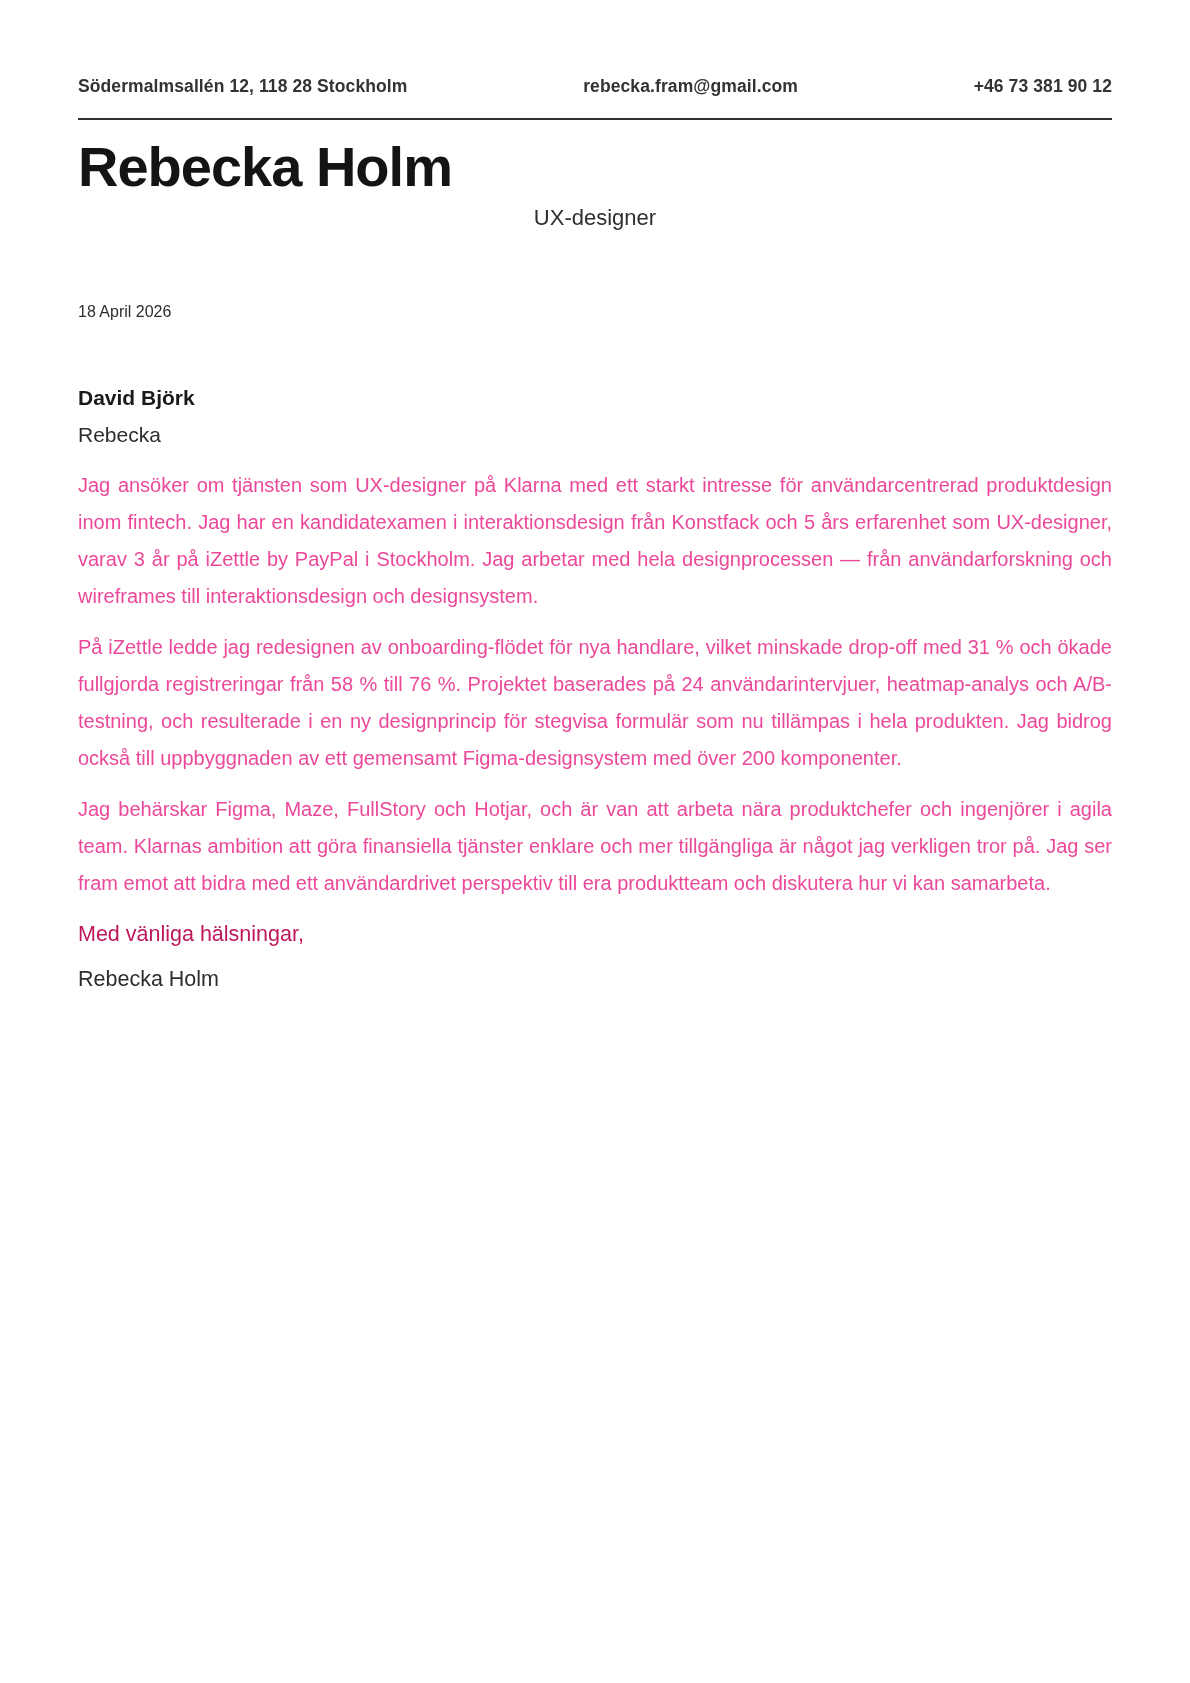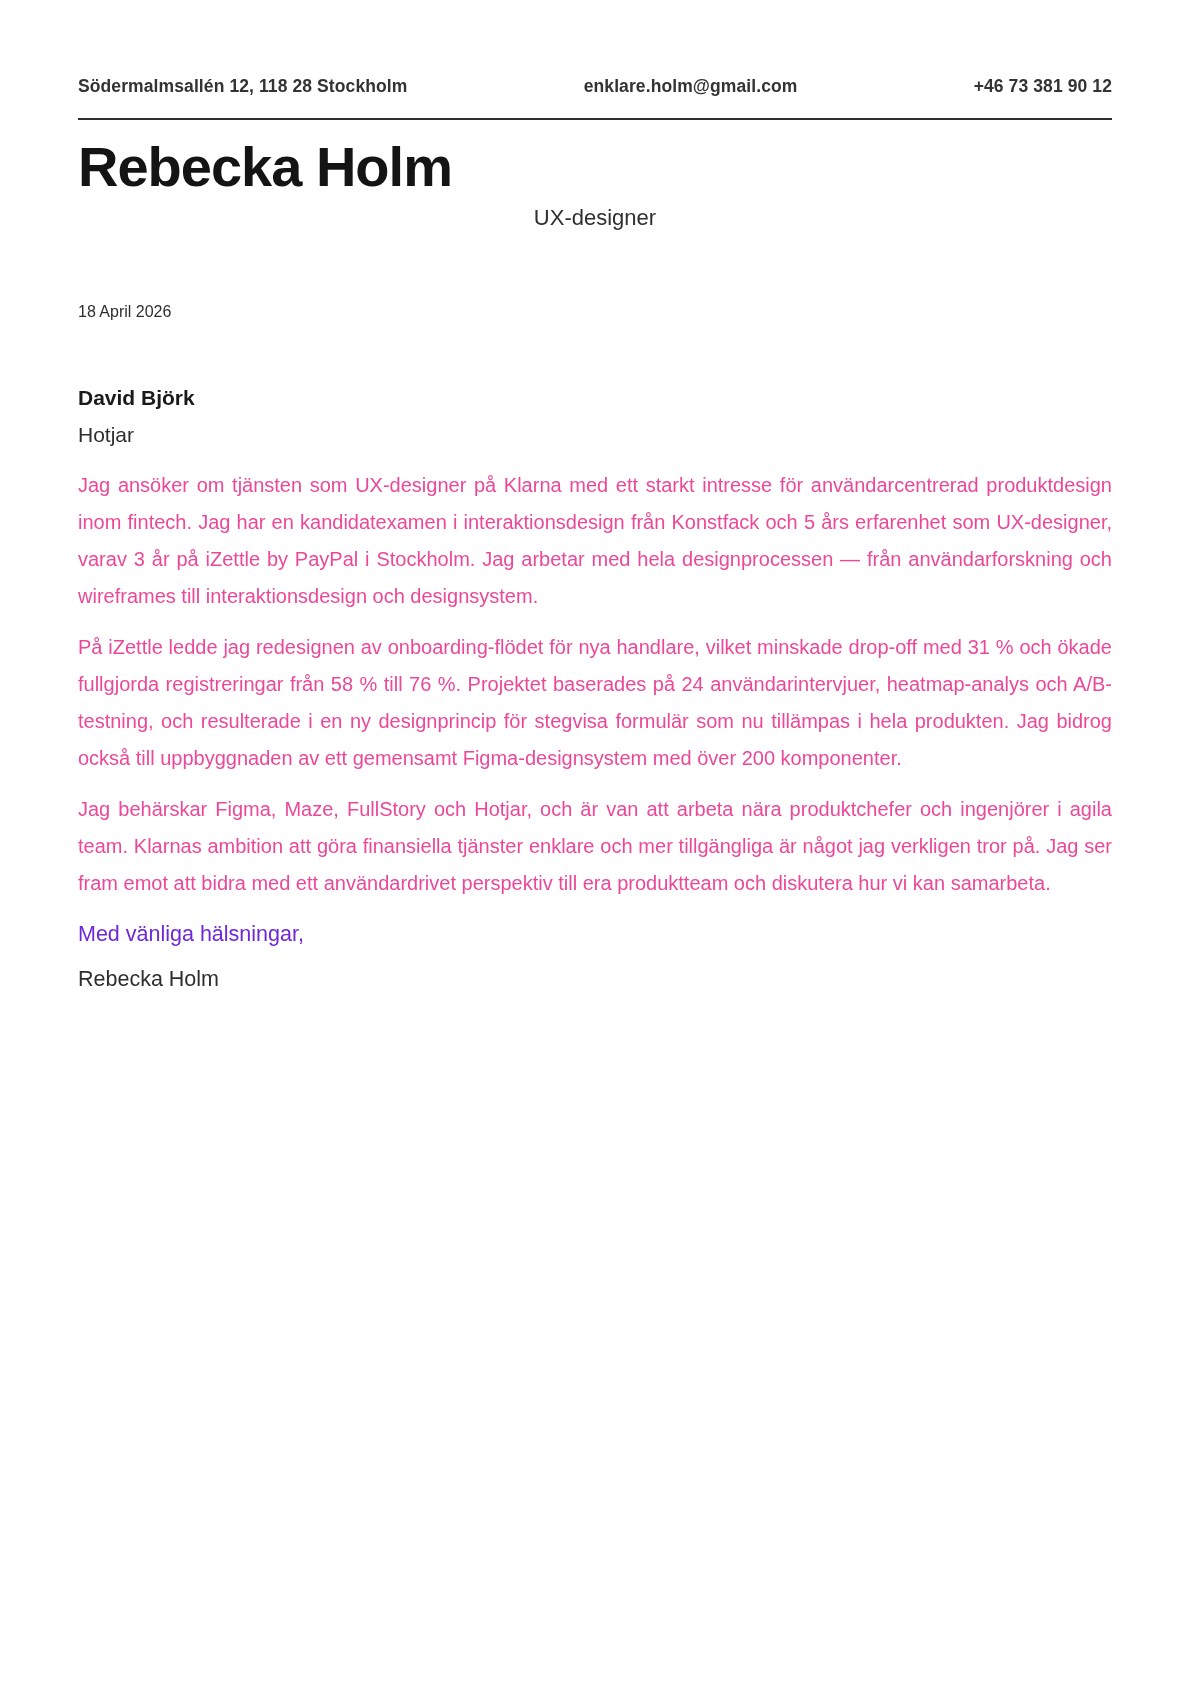--- a/index.html
+++ b/index.html
@@ -87,52 +87,52 @@
     font-size: 20px;
     line-height: 37px;
     text-align: justify;
     color: #ec4899;
   }
 
   .closing {
     margin-top: 14px;
     font-size: 21.5px;
     line-height: 37px;
-    color: #6d28d9;
+    color: #be185d;
   }
 
   .signature {
     margin-top: 8px;
     font-size: 21.5px;
     line-height: 37px;
     color: #2e2e2e;
   }
 </style>
 </head>
 <body>
 
 <div class="page">
 
   <header>
     <div class="contact-row">
       <span>Södermalmsallén 12, 118 28 Stockholm</span>
-      <span>enklare.holm@gmail.com</span>
+      <span>rebecka.fram@gmail.com</span>
       <span>+46 73 381 90 12</span>
     </div>
 
     <h1 class="applicant-name">Rebecka Holm</h1>
     <div class="applicant-role">UX-designer</div>
   </header>
 
   <main>
     <p class="letter-date">18 April 2026</p>
 
     <div class="recipient">
       <p class="recipient-name">David Björk</p>
-      <p class="recipient-company">Hotjar</p>
+      <p class="recipient-company">Rebecka</p>
     </div>
 
 
     <p class="para">Jag ansöker om tjänsten som UX-designer på Klarna med ett starkt intresse för användarcentrerad produktdesign inom fintech. Jag har en kandidatexamen i interaktionsdesign från Konstfack och 5 års erfarenhet som UX-designer, varav 3 år på iZettle by PayPal i Stockholm. Jag arbetar med hela designprocessen — från användarforskning och wireframes till interaktionsdesign och designsystem.</p>
     <p class="para">På iZettle ledde jag redesignen av onboarding-flödet för nya handlare, vilket minskade drop-off med 31 % och ökade fullgjorda registreringar från 58 % till 76 %. Projektet baserades på 24 användarintervjuer, heatmap-analys och A/B-testning, och resulterade i en ny designprincip för stegvisa formulär som nu tillämpas i hela produkten. Jag bidrog också till uppbyggnaden av ett gemensamt Figma-designsystem med över 200 komponenter.</p>
     <p class="para">Jag behärskar Figma, Maze, FullStory och Hotjar, och är van att arbeta nära produktchefer och ingenjörer i agila team. Klarnas ambition att göra finansiella tjänster enklare och mer tillgängliga är något jag verkligen tror på. Jag ser fram emot att bidra med ett användardrivet perspektiv till era produktteam och diskutera hur vi kan samarbeta.</p>
 
     <p class="closing">Med vänliga hälsningar,</p>
     <p class="signature">Rebecka Holm</p>
   </main>

